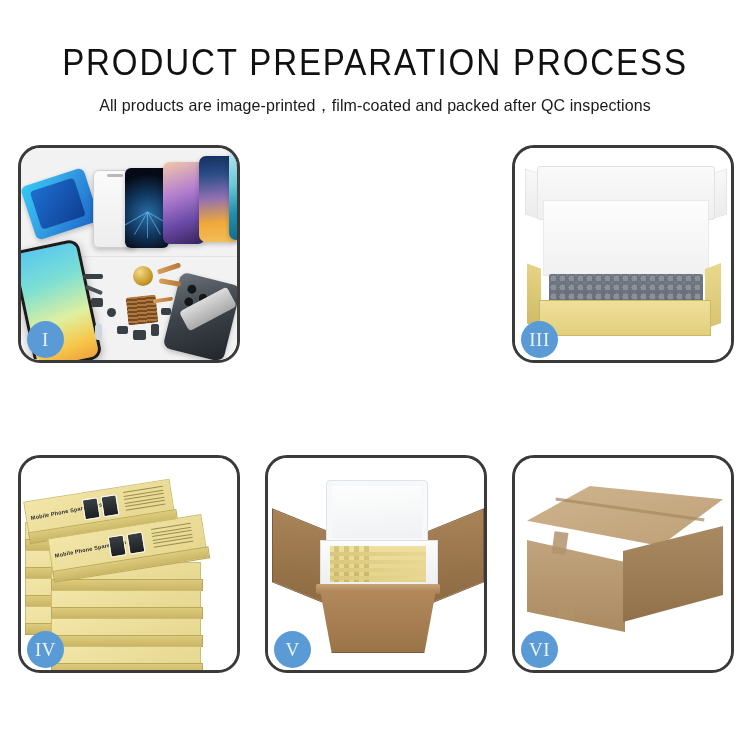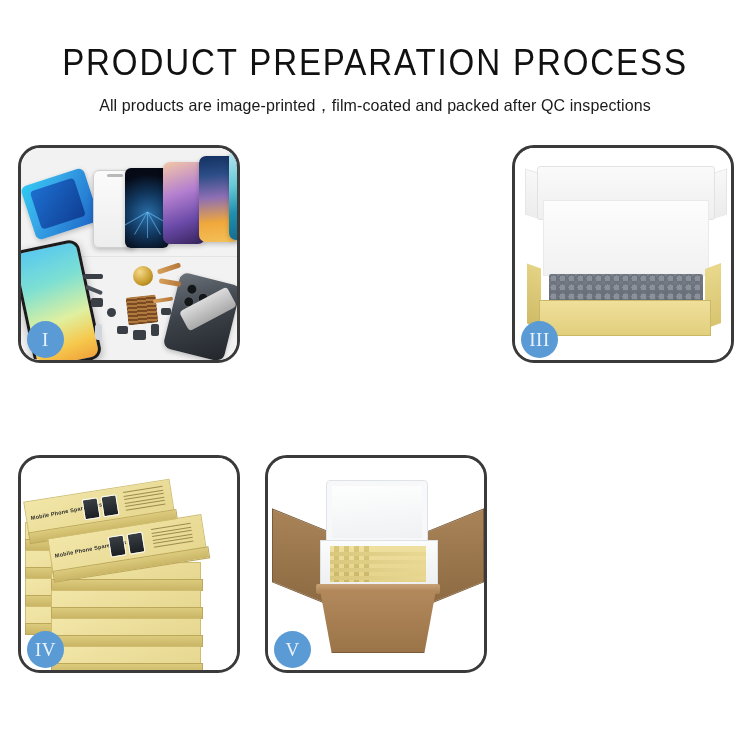--- a/index.html
+++ b/index.html
@@ -374,15 +374,26 @@
           <div class="horiz" style="top:14px"></div>
           <div class="horiz" style="top:22px"></div>
           <div class="horiz" style="top:30px"></div>
         </div>
         <div class="v-rim"></div>
         <div class="v-body"></div>
       </div>
       <div class="badge">V</div>
     </div>
 
+    <div class="panel p6">
+      <div class="stage">
+        <div class="c-top"></div>
+        <div class="c-seam"></div>
+        <div class="c-left"></div>
+        <div class="c-right"></div>
+        <div class="c-tapeT"></div>
+        <div class="c-tapeB"></div>
+      </div>
+      <div class="badge">VI</div>
+    </div>
 
   </div>
 </div>
 
 </body></html>

